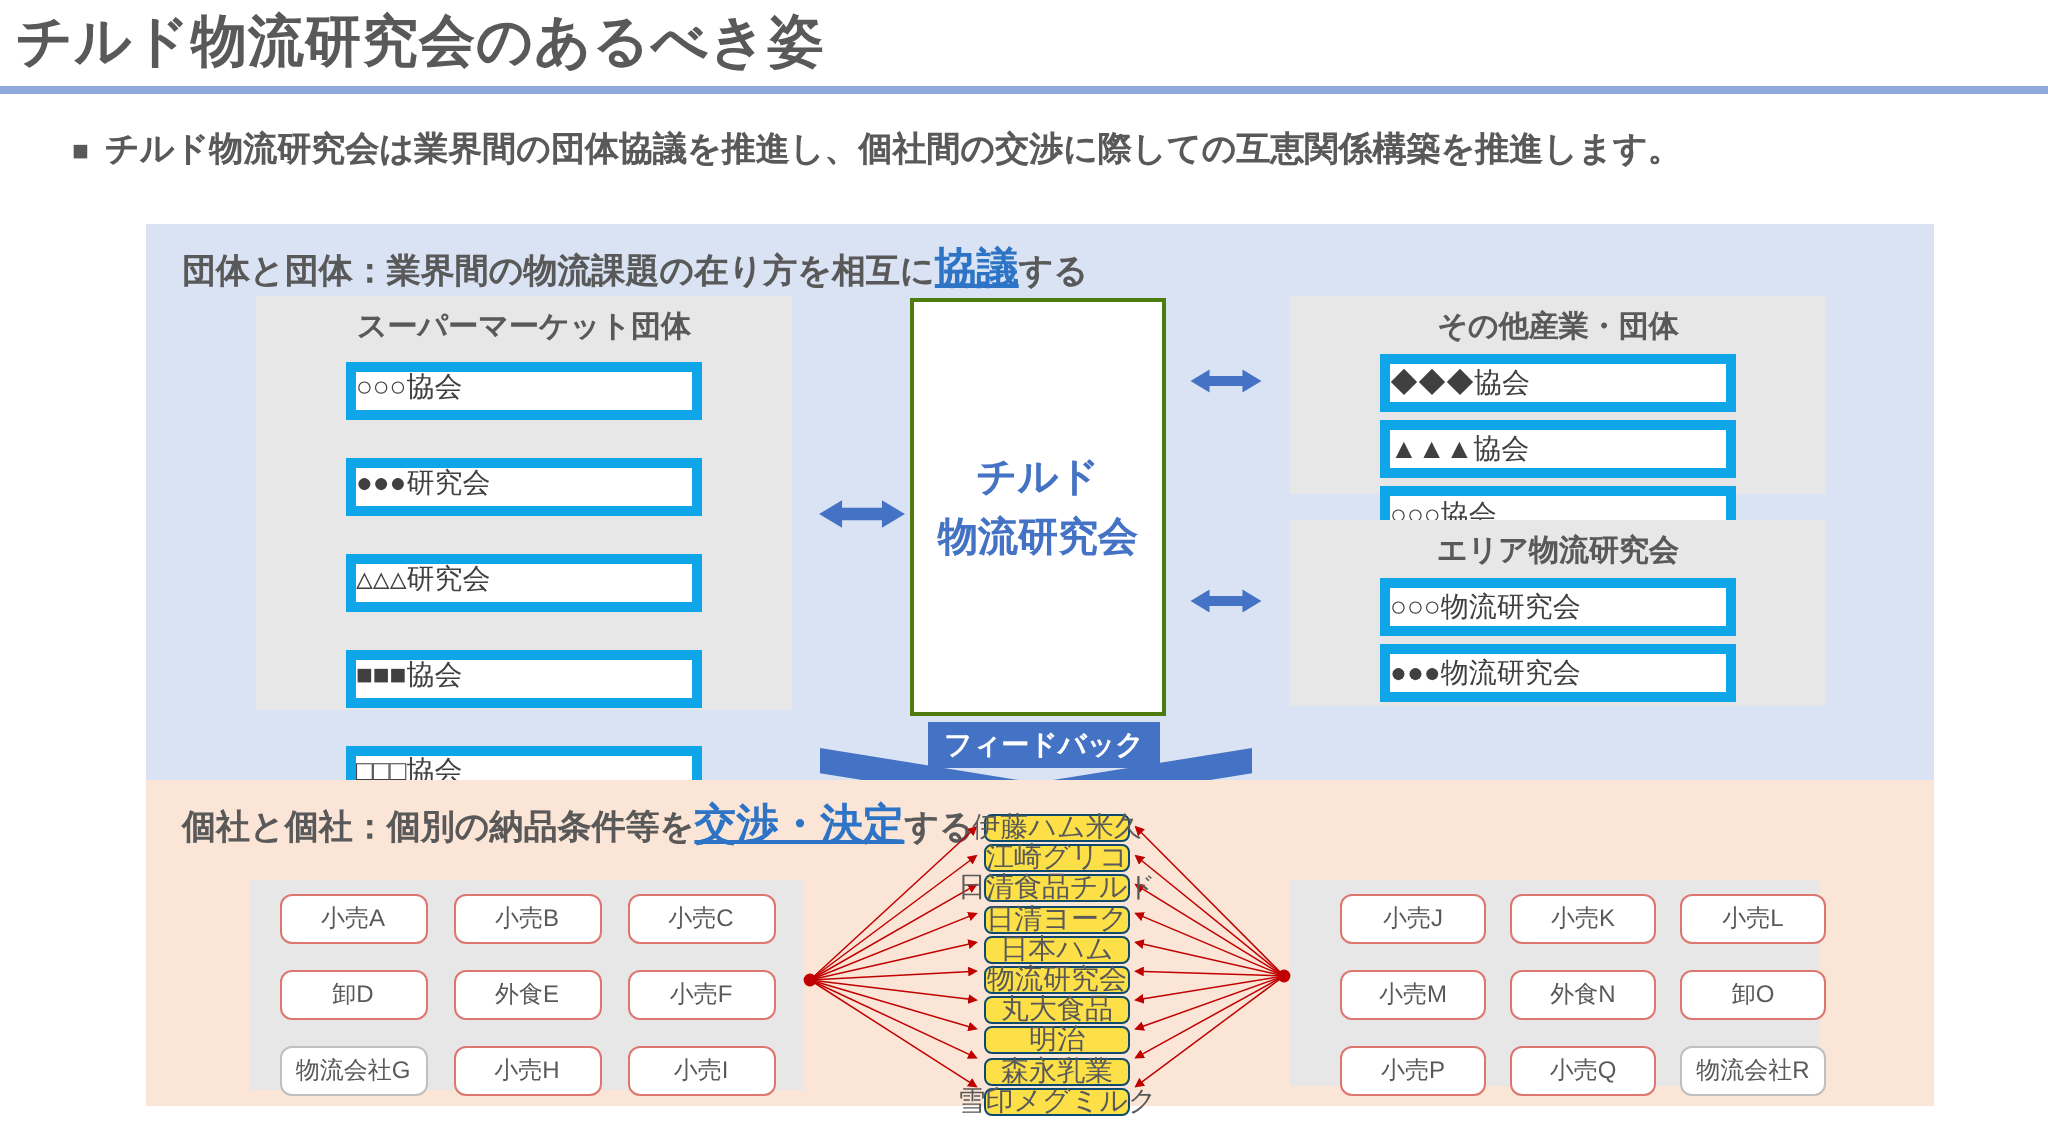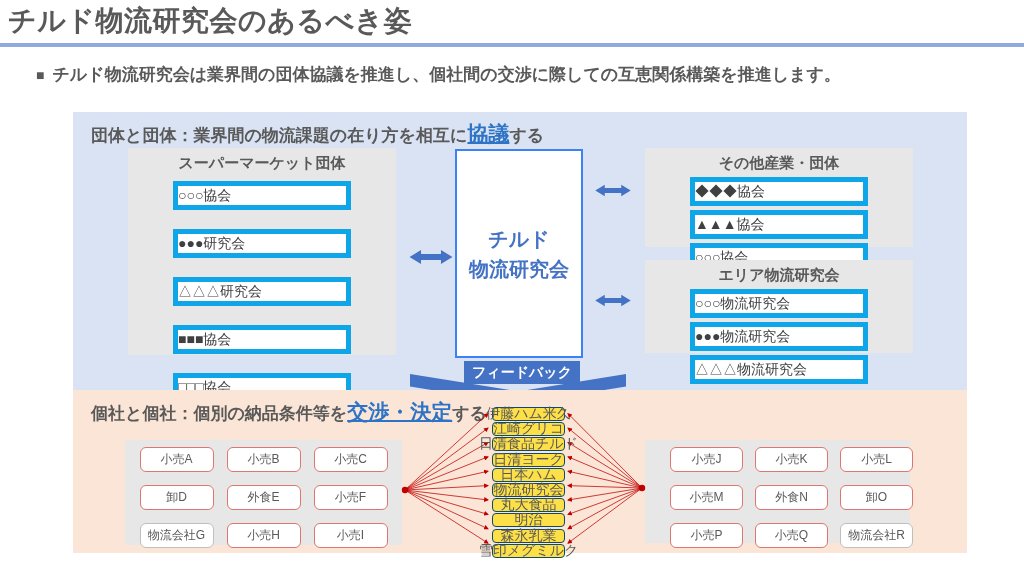--- a/index.html
+++ b/index.html
@@ -16,32 +16,32 @@
   
   .panel{position:absolute;left:73px;width:894px;}
   .panel-top{top:112px;height:325px;background:#DAE3F3;}
   .panel-bottom{top:390px;height:163px;background:#FBE5D6;}
   .panel-heading{position:absolute;left:18px;top:8px;font-size:17px;font-weight:700;color:#595959;white-space:nowrap;}
   .panel-heading .kw{font-size:21px;color:#2E74C6;text-decoration:underline;text-decoration-thickness:2px;}
 
   
   .group-box{position:absolute;background:#E8E7E7;}
   .group-title{font-size:15px;font-weight:700;color:#595959;text-align:center;padding-top:6px;}
-  .sm-group{left:55px;top:36px;width:268px;height:207px;}
+  .sm-group{left:55px;top:36px;width:268px;height:207px;font-family:Liberation Mono, monospace;}
   .oi-group{left:572px;top:36px;width:268px;height:99px;}
   .ar-group{left:572px;top:148px;width:268px;height:93px;}
 
   .sm-group .glist{margin-top:8px;display:flex;flex-direction:column;align-items:center;gap:19px;}
   .oi-group .glist,.ar-group .glist{margin-top:4px;display:flex;flex-direction:column;align-items:center;gap:4px;}
   .assoc-box{width:168px;height:19px;background:#fff;border:5px solid #0ea5e9;
              font-size:14px;color:#404040;text-align:left;line-height:19px;white-space:nowrap;}
 
   
   .center-box{position:absolute;left:382px;top:37px;width:124px;height:205px;background:#fff;
-              border:2px solid #3b82f6;display:flex;flex-direction:column;justify-content:center;
+              border:2px solid #4d7c0f;display:flex;flex-direction:column;justify-content:center;
               align-items:center;gap:6px;}
   .center-box div{font-size:20px;font-weight:700;color:#4472C4;line-height:1.2;}
 
   
   .darrow{position:absolute;}
   .darrow-left{left:335px;top:133px;width:46px;height:24px;}
   .darrow-r1{left:521px;top:68px;width:38px;height:21px;}
   .darrow-r2{left:521px;top:178px;width:38px;height:21px;}
 
   
@@ -117,21 +117,20 @@
         <div class="assoc-box">▲▲▲協会</div>
         <div class="assoc-box">○○○協会</div>
       </div>
   </div>
 
   <div class="group-box ar-group">
     <div class="group-title">エリア物流研究会</div>
     <div class="glist">
         <div class="assoc-box">○○○物流研究会</div>
         <div class="assoc-box">●●●物流研究会</div>
-        <div class="assoc-box">△△△物流研究会</div>
       </div>
   </div>
 </div>
 
 <div class="fb-chevron"></div>
 <div class="fb-banner">フィードバック</div>
 
 <div class="panel panel-bottom">
   <div class="panel-heading">
     <span>個社と個社：個別の納品条件等を</span><span class="kw">交渉・決定</span><span>する</span>

